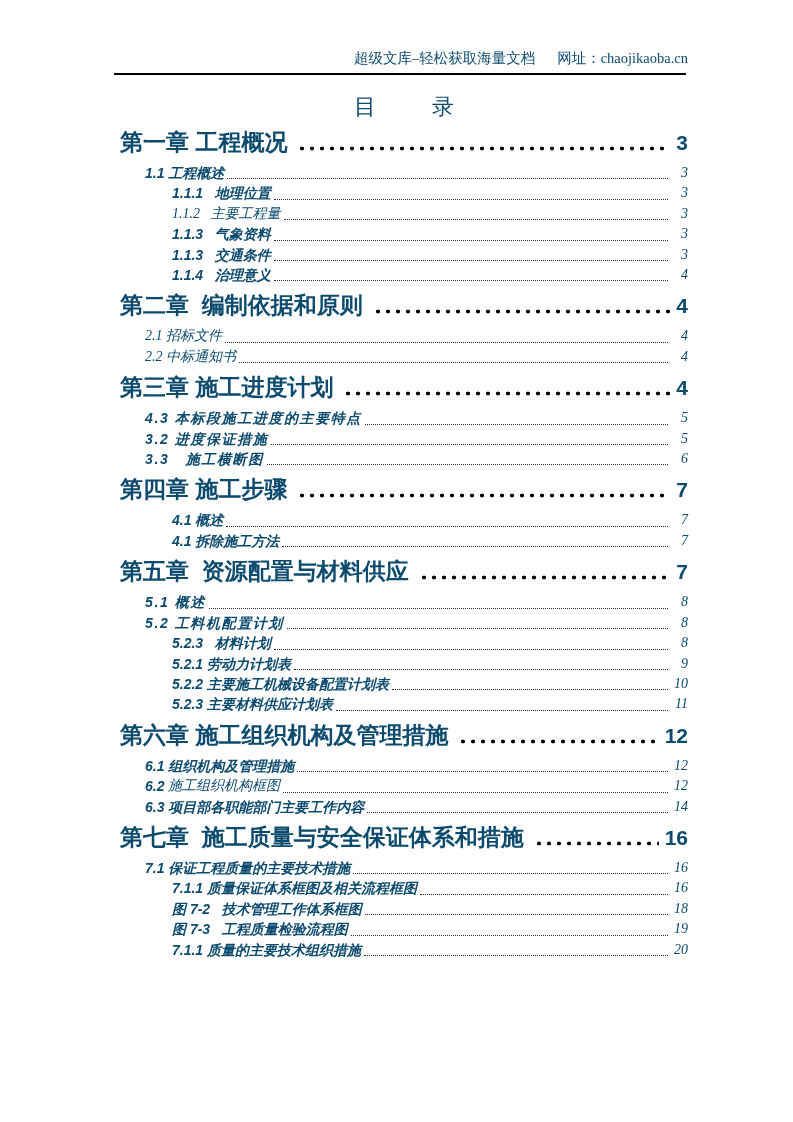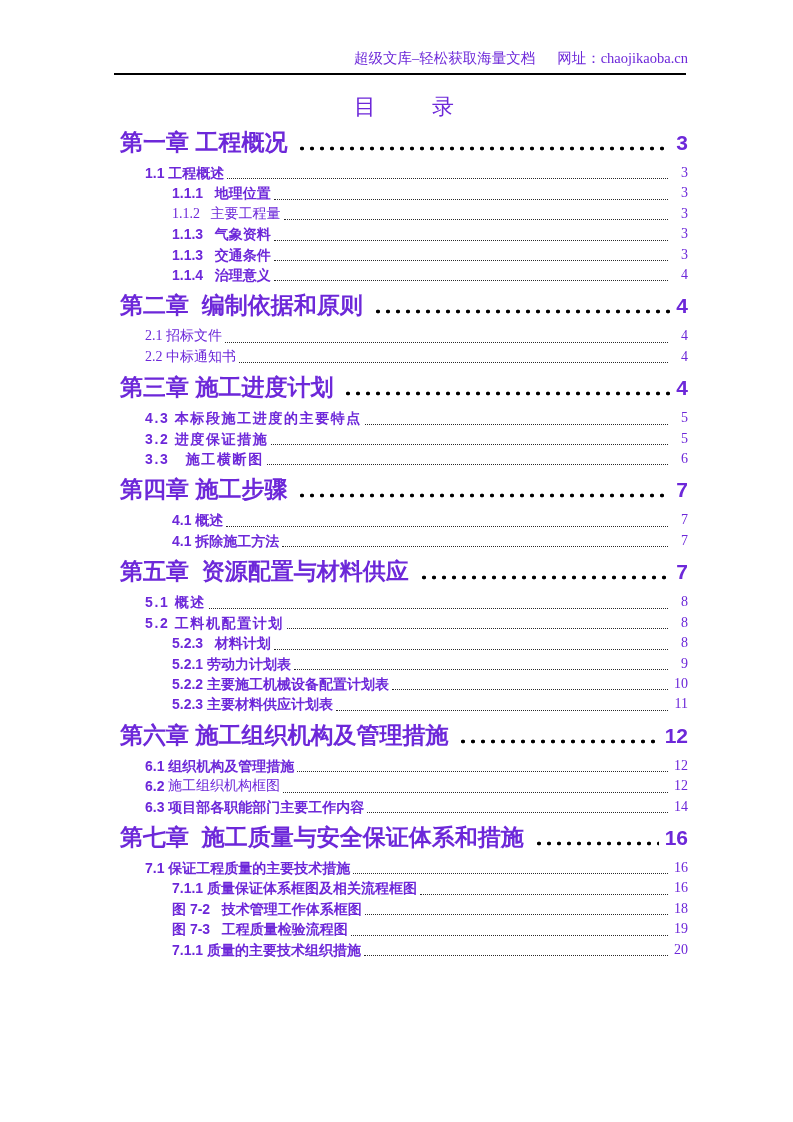--- a/index.html
+++ b/index.html
@@ -1,18 +1,18 @@
 <!DOCTYPE html>
 <html><head>
 <meta charset="utf-8">
 <style>
   html,body { margin:0; padding:0; background:#ffffff; }
   .page {
     position:relative; width:793px; height:1122px; background:#fff;
-    color:#6d28d9; overflow:hidden;
+    color:#0c4a6e; overflow:hidden;
     font-family:"Liberation Serif","DejaVu Serif",serif;
   }
   
   .header-text {
     position:absolute; top:49px; right:105px;
     font-size:14.5px; white-space:pre;
   }
   .header-site { margin-left:22px; }
   .header-rule {
     position:absolute; top:73px; left:114px; width:572px;
@@ -35,21 +35,21 @@
   .chapter-heading .leader {
     flex:1; align-self:stretch; margin:0 6px 0 8px;
     background-image:radial-gradient(circle, #000 1.7px, transparent 2.2px);
     background-size:10px 5px; background-repeat:repeat-x;
     background-position:left 2px bottom 7px;
   }
   .chapter-heading .page-num { font-size:21px; }
   
   .item-row {
     display:flex; white-space:pre;
-    font-size:14px; line-height:20.4px;
+    font-size:14px; line-height:20.4px;font-style:italic;
   }
   .indent-1 { padding-left:25px; }
   .indent-2 { padding-left:52px; }
   .item-row .leader {
     flex:1; border-bottom:1.6px dotted #2a2a2a; margin:0 4px 4px 3px;
   }
   .item-row .page-num {
     font-family:"Liberation Serif","DejaVu Serif",serif;
     font-weight:400; min-width:16px; text-align:right;
   }

